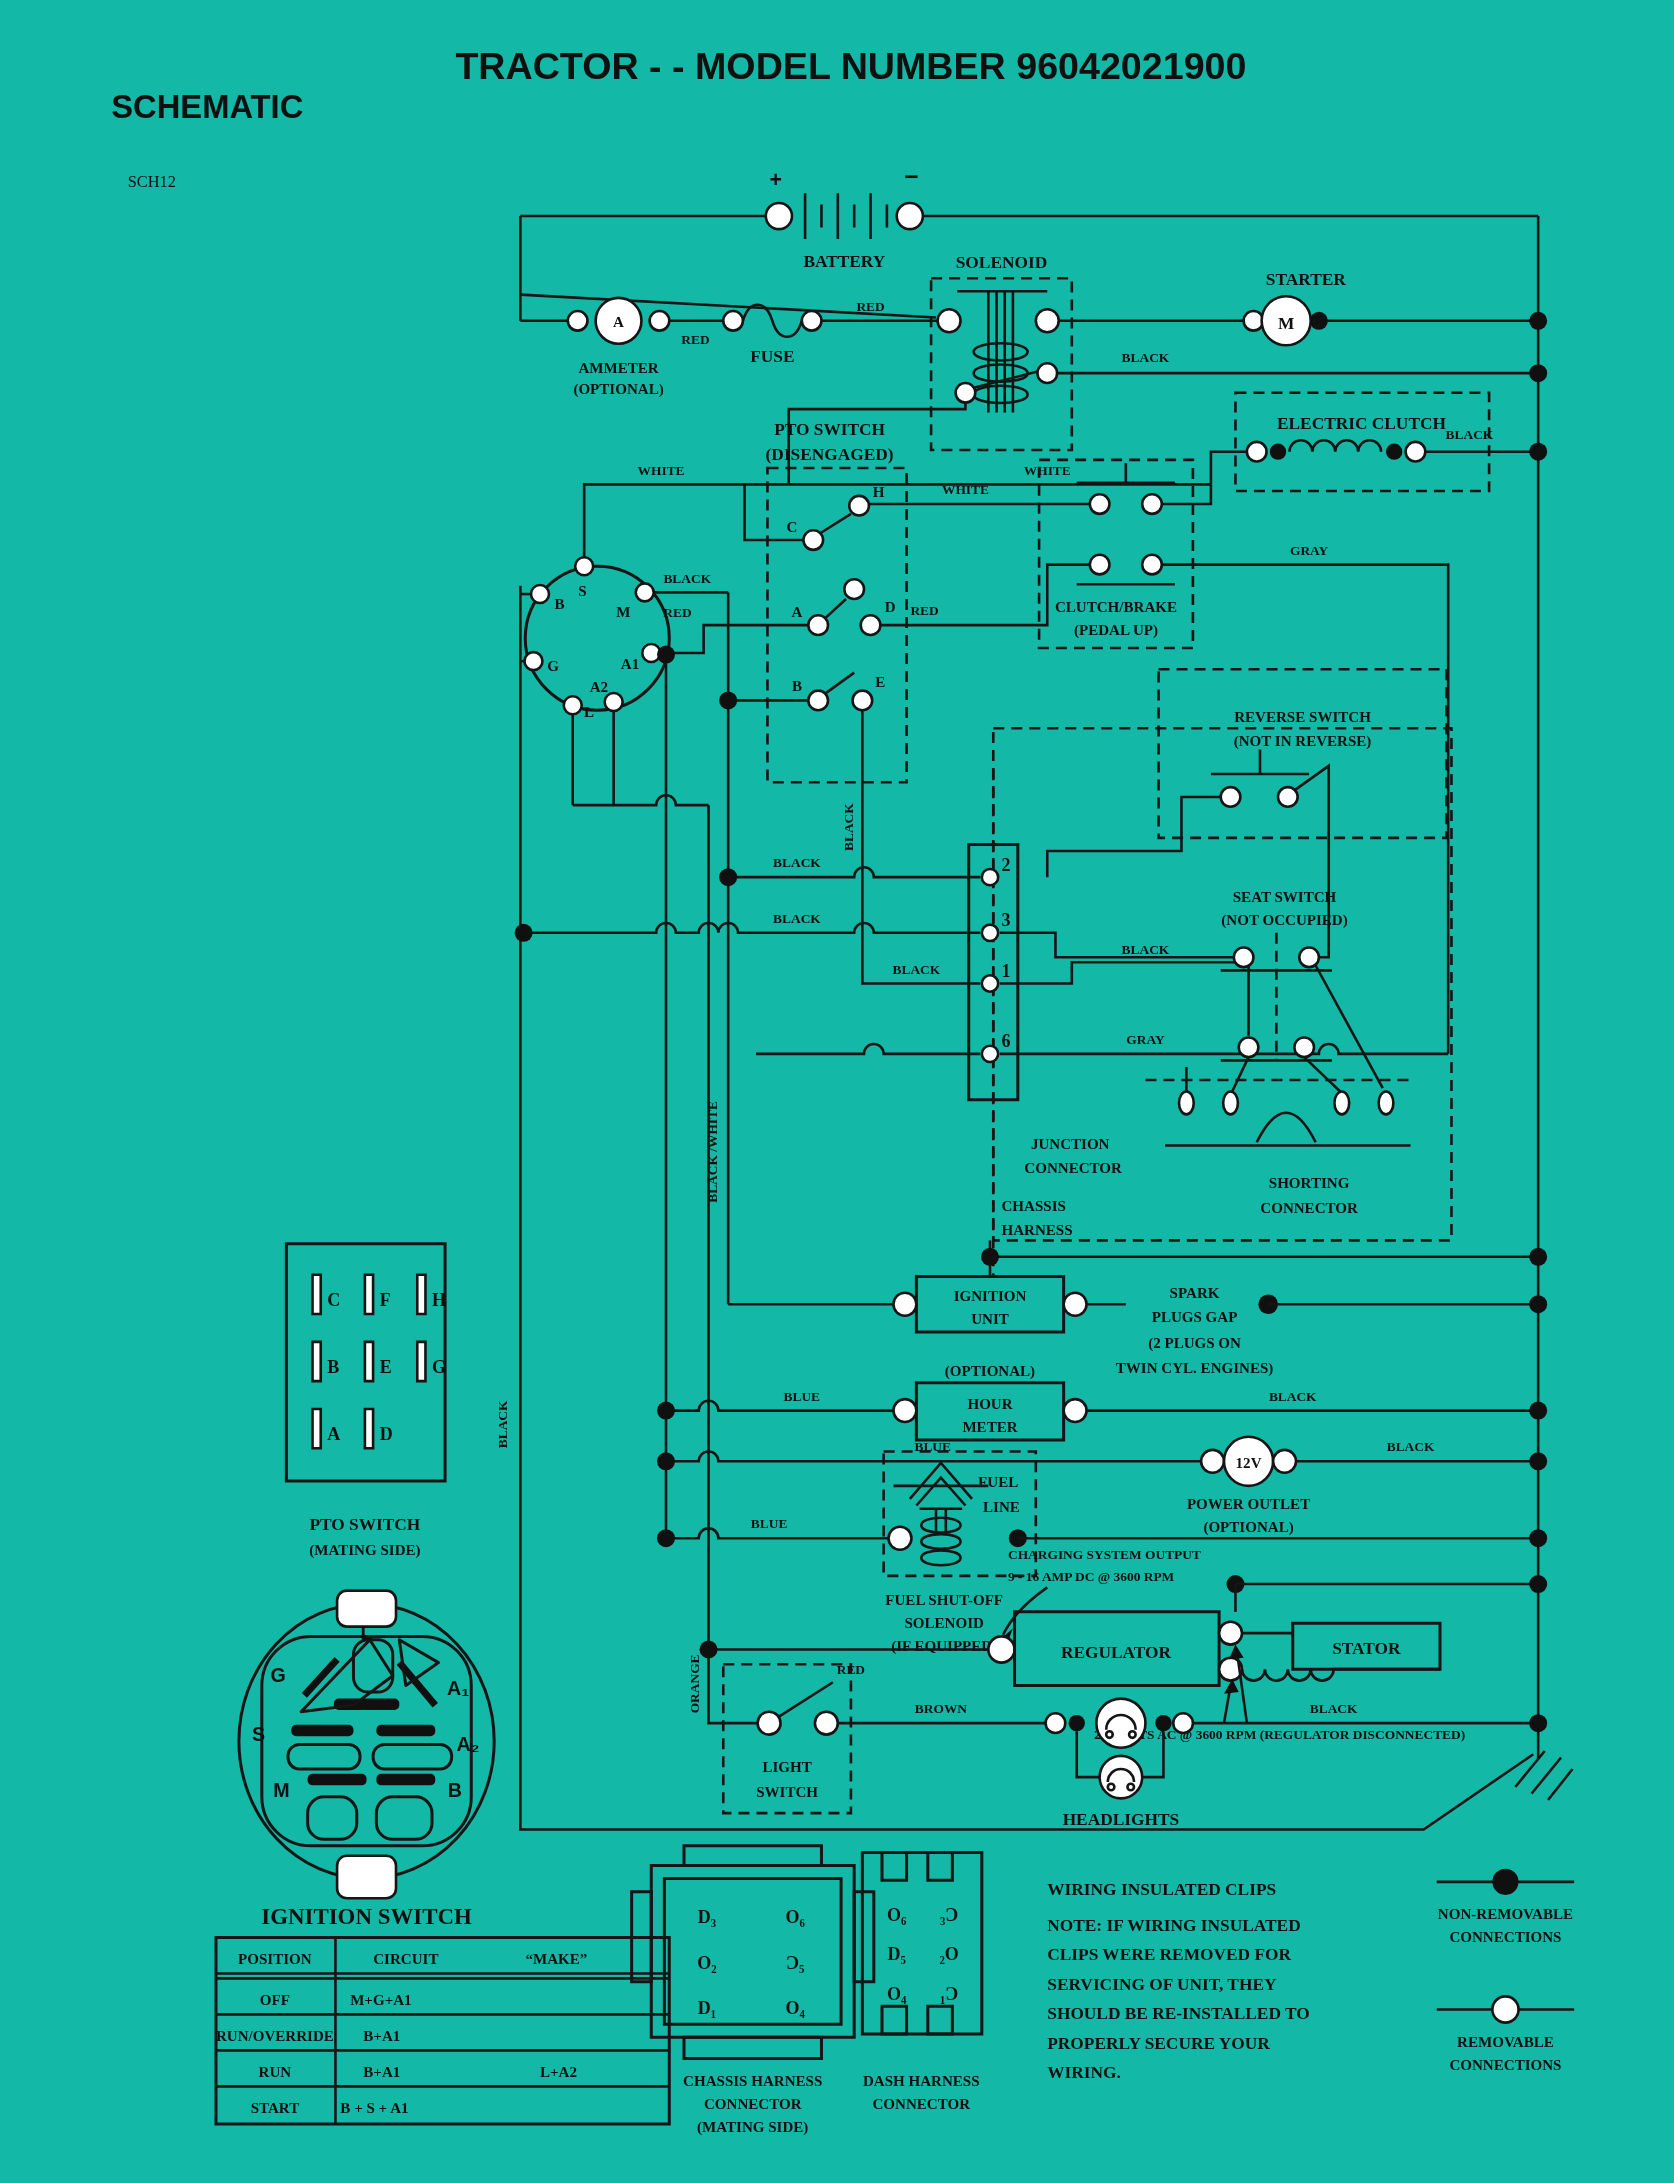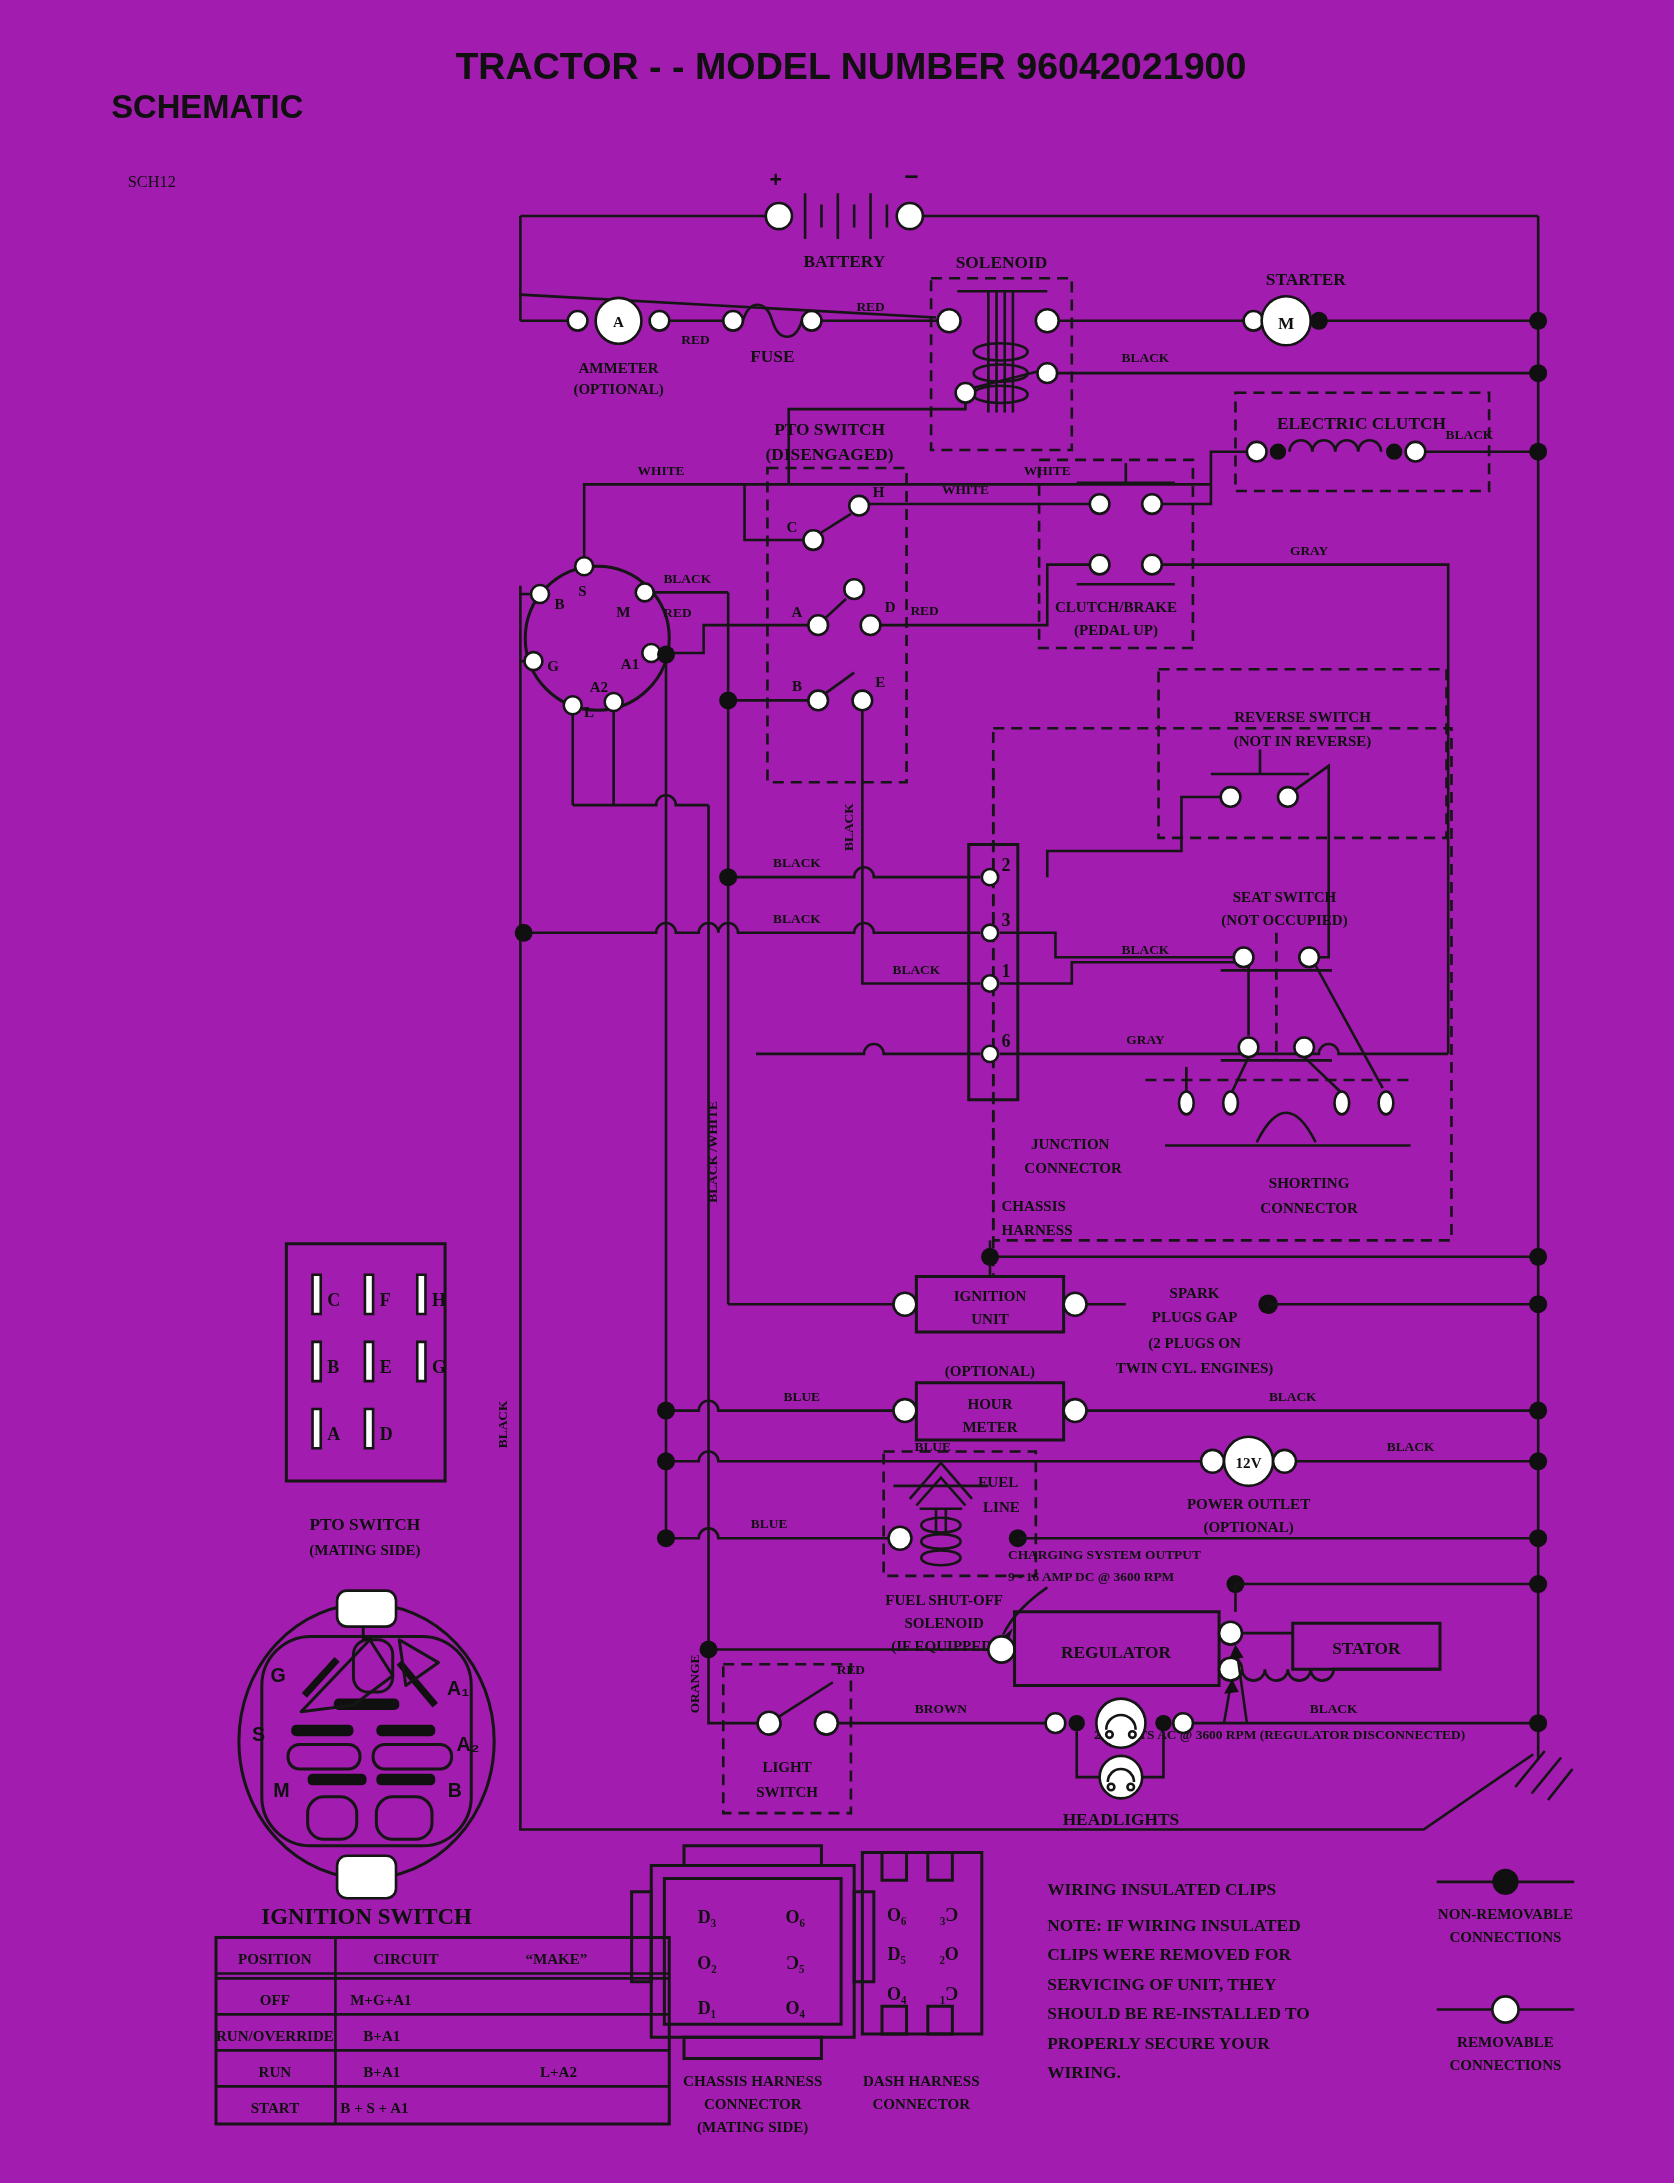--- a/index.html
+++ b/index.html
@@ -1,16 +1,16 @@
 <!DOCTYPE html>
 <html style="font-size:13px"><head>
 <meta charset="utf-8">
 <style>
   html,body{margin:0;padding:0;background:#e8e8e8;}
-  .page{width:1674px;height:2183px;background:#a21caf;position:relative;overflow:hidden;}
+  .page{width:1674px;height:2183px;background:#14b8a6;position:relative;overflow:hidden;}
   svg{display:block;width:1674px;height:2183px;}
   svg *{vector-effect:non-scaling-stroke;}
   .w{fill:none;stroke:#151515;stroke-width:2.6px;}
   .wd{fill:none;stroke:#151515;stroke-width:2.6px;stroke-dasharray:11 7;}
   .bx{fill:none;stroke:#151515;stroke-width:3px;}
   .oc{fill:#ffffff;stroke:#151515;stroke-width:2.6px;}
   .dot{fill:#101010;stroke:none;}
   .blk{fill:#101010;stroke:none;}
   t,text{user-select:none;}
   .ts{font-family:"Liberation Sans",sans-serif;font-weight:bold;fill:#101010;}

